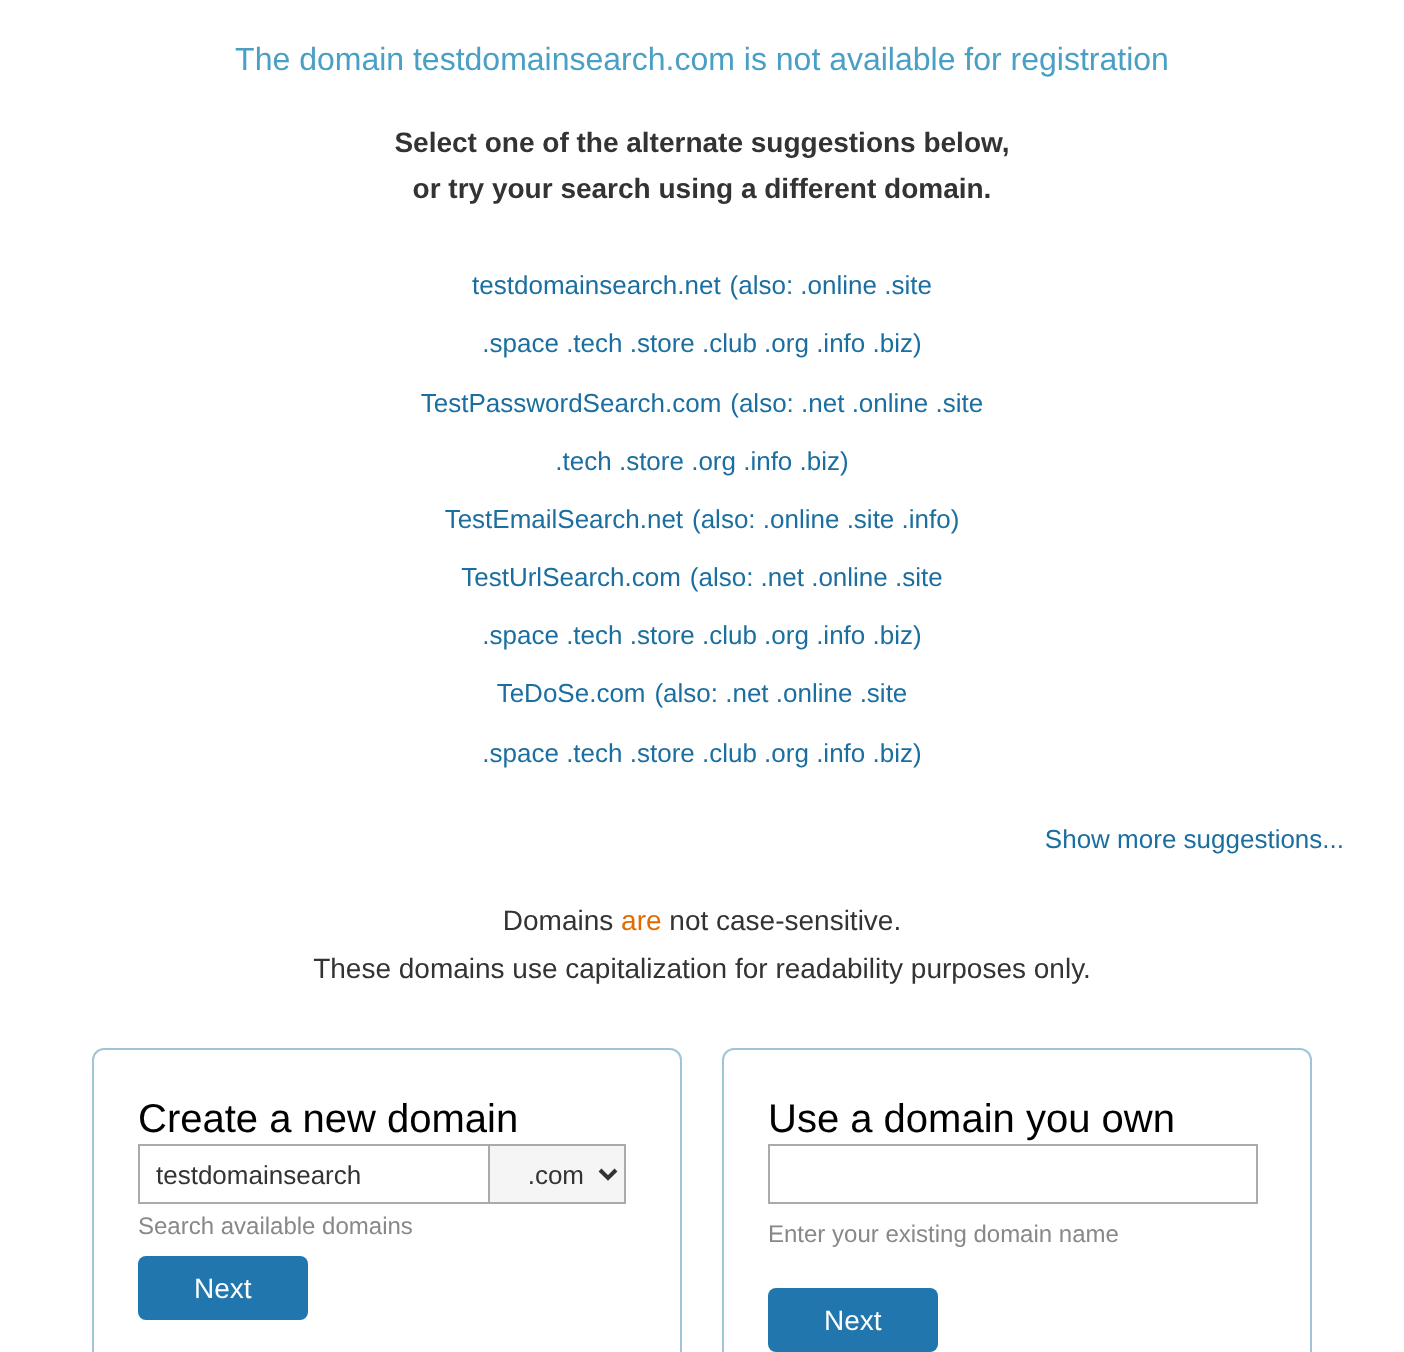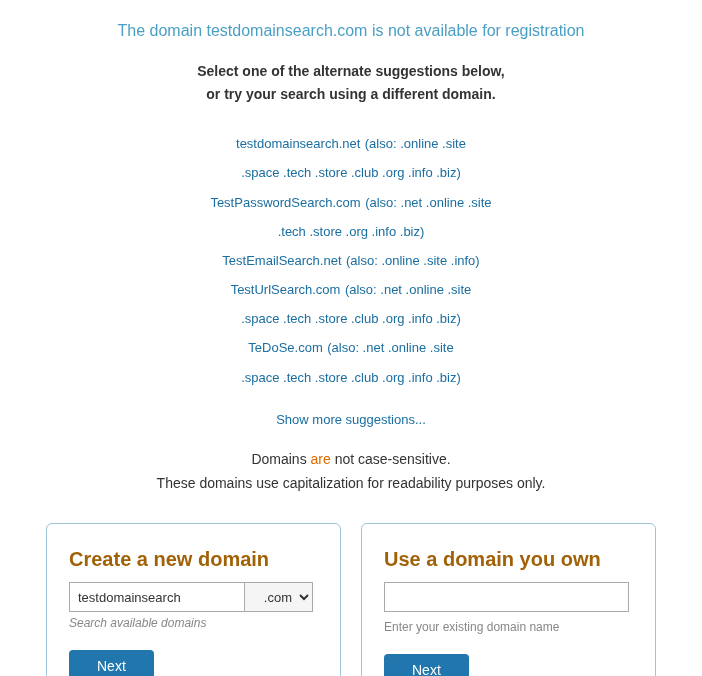--- a/index.html
+++ b/index.html
@@ -80,24 +80,24 @@
 
     .card {
       border: 1px solid #a0c4d8;
       border-radius: 6px;
       padding: 24px 22px 22px 22px;
       width: 295px;
       background: #fff;
     }
 
     .card-title {
-      color: #a16207;
+      color: #000000;
       font-size: 20px;
-      font-weight: bold;
-      margin-bottom: 11px;
+      font-weight: normal;
+      margin-bottom: 0;
     }
 
     .domain-input-row {
       display: flex;
       align-items: center;
       gap: 0;
       margin-bottom: 4px;
     }
 
     .domain-text-input {
@@ -119,22 +119,21 @@
       background: #f5f5f5;
       cursor: pointer;
       appearance: auto;
       color: #333;
       text-align: right;
     }
 
     .search-hint {
       font-size: 12px;
       color: #888;
-      margin-bottom: 20px;
-      font-style: italic;
+      margin-bottom: 8px;
     }
 
     .existing-domain-input {
       border: 1px solid #aaa;
       padding: 5px 8px;
       font-size: 13px;
       width: 245px;
       height: 30px;
       outline: none;
       margin-bottom: 8px;
@@ -195,21 +194,21 @@
     <span class="suggestion-secondary">.space .tech .store .club .org .info .biz)</span>
   </div>
   <div class="suggestion-row">
     <a class="suggestion-link">TeDoSe.com</a>
     <span class="suggestion-secondary"> (also: .net .online .site</span>
   </div>
   <div class="suggestion-row">
     <span class="suggestion-secondary">.space .tech .store .club .org .info .biz)</span>
   </div>
 
-  <div style="margin-top:12px;">
+  <div style="margin-top:12px;text-align:right;">
     <a class="show-more">Show more suggestions...</a>
   </div>
 </div>
 
 <div class="case-note">
   <span>Domains </span><span class="highlight">are</span><span> not case-sensitive.</span><br>
   <span>These domains use capitalization for readability purposes only.</span>
 </div>
 
 <div class="cards-row">

